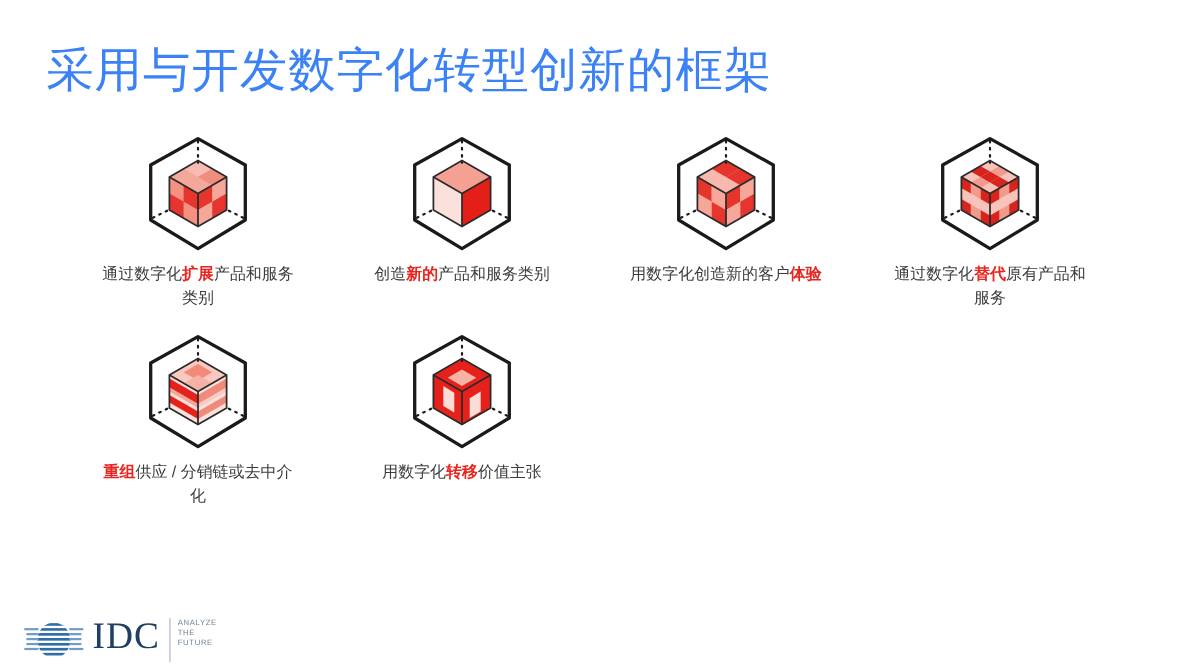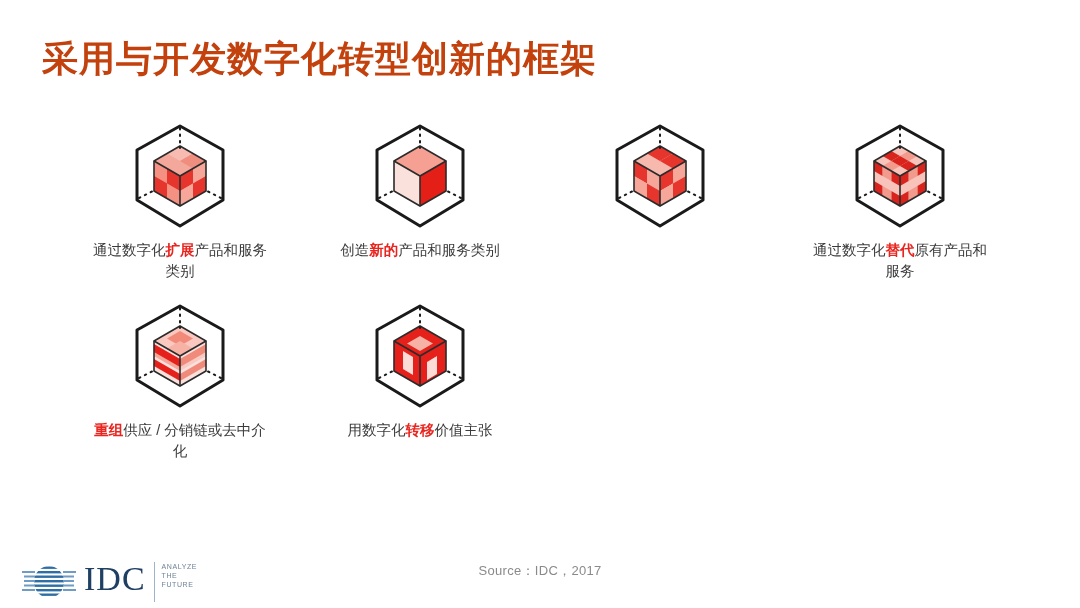--- a/index.html
+++ b/index.html
@@ -16,23 +16,23 @@
     height: 608px;
     background: #ffffff;
     overflow: hidden;
   }
 
   
   #title {
     position: absolute;
     left: 42px;
     top: 35px;
-    font-size: 36px;
-    font-weight: bold;
-    color: #c2410c;
+    font-size: 43px;
+    font-weight: normal;
+    color: #3b82f6;
     letter-spacing: 1px;
     white-space: nowrap;
   }
 
   
   #grid {
     position: absolute;
     left: 60px;
     top: 120px;
     width: 960px;
@@ -248,20 +248,21 @@
           <g stroke="#1a1a1a" stroke-width="3" fill="none" stroke-linejoin="round">
             <polygon points="53,6 96,30 96,80 53,106 10,80 10,30"></polygon>
           </g>
           <g stroke="#1a1a1a" stroke-width="2" stroke-linecap="round" stroke-dasharray="1.5 5">
             <line x1="53" y1="8" x2="53" y2="28"></line>
             <line x1="12" y1="78" x2="28" y2="70"></line>
             <line x1="94" y1="78" x2="78" y2="70"></line>
           </g>
         </svg>
       </div>
+      <div class="caption"><span>用数字化创造新的客户</span><span class="hl">体验</span></div>
     </div>
 
     <div class="cell">
       <div class="cube-wrap">
         <svg viewBox="0 0 106 112" width="106" height="112">
           <defs>
             <clipPath id="topFace4">
                 <polygon points="53,26 79,41 53,56 27,41"></polygon>
               </clipPath>
             <clipPath id="leftFace4">
@@ -400,21 +401,20 @@
             <line x1="12" y1="78" x2="28" y2="70"></line>
             <line x1="94" y1="78" x2="78" y2="70"></line>
           </g>
         </svg>
       </div>
       <div class="caption"><span>用数字化</span><span class="hl">转移</span><span>价值主张</span></div>
     </div>
 
   </div>
 
-  <div id="source">Source：IDC，2017</div>
 
   <div id="logo">
     <svg id="logo-globe" viewBox="0 0 54 40">
       <defs>
         <clipPath id="globeClip">
             <ellipse cx="27" cy="20" rx="15" ry="16"></ellipse>
           </clipPath>
       </defs>
       <g clip-path="url(#globeClip)">
         <rect x="10" y="4" width="34" height="32" fill="#ffffff"></rect>

